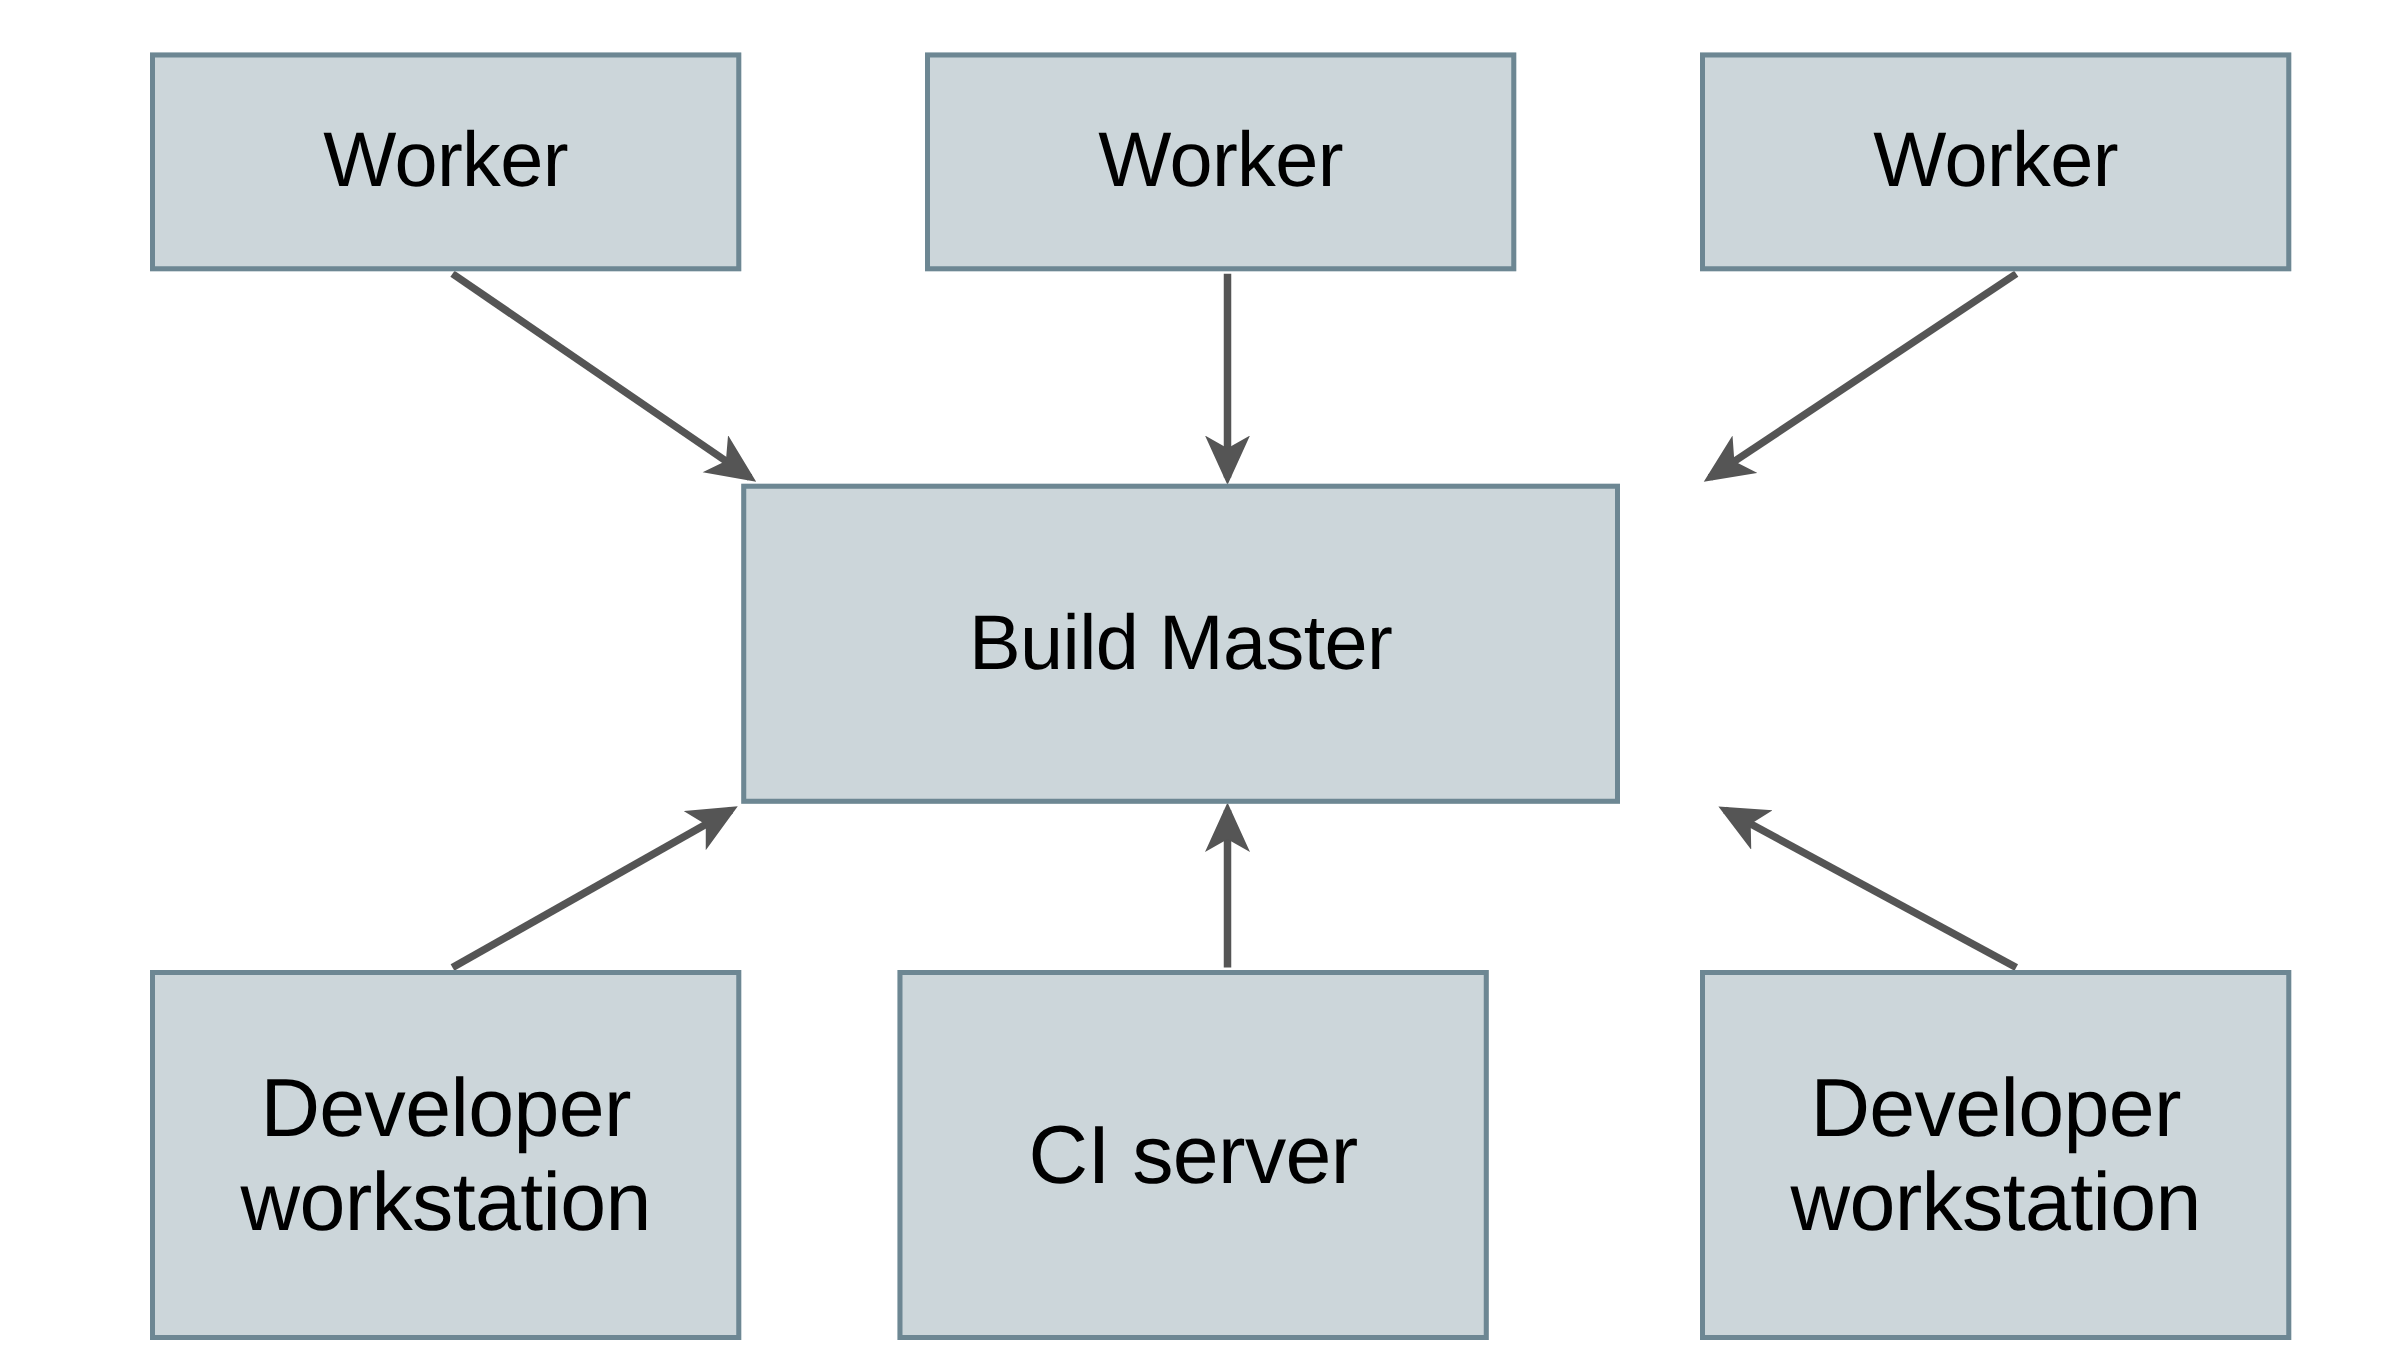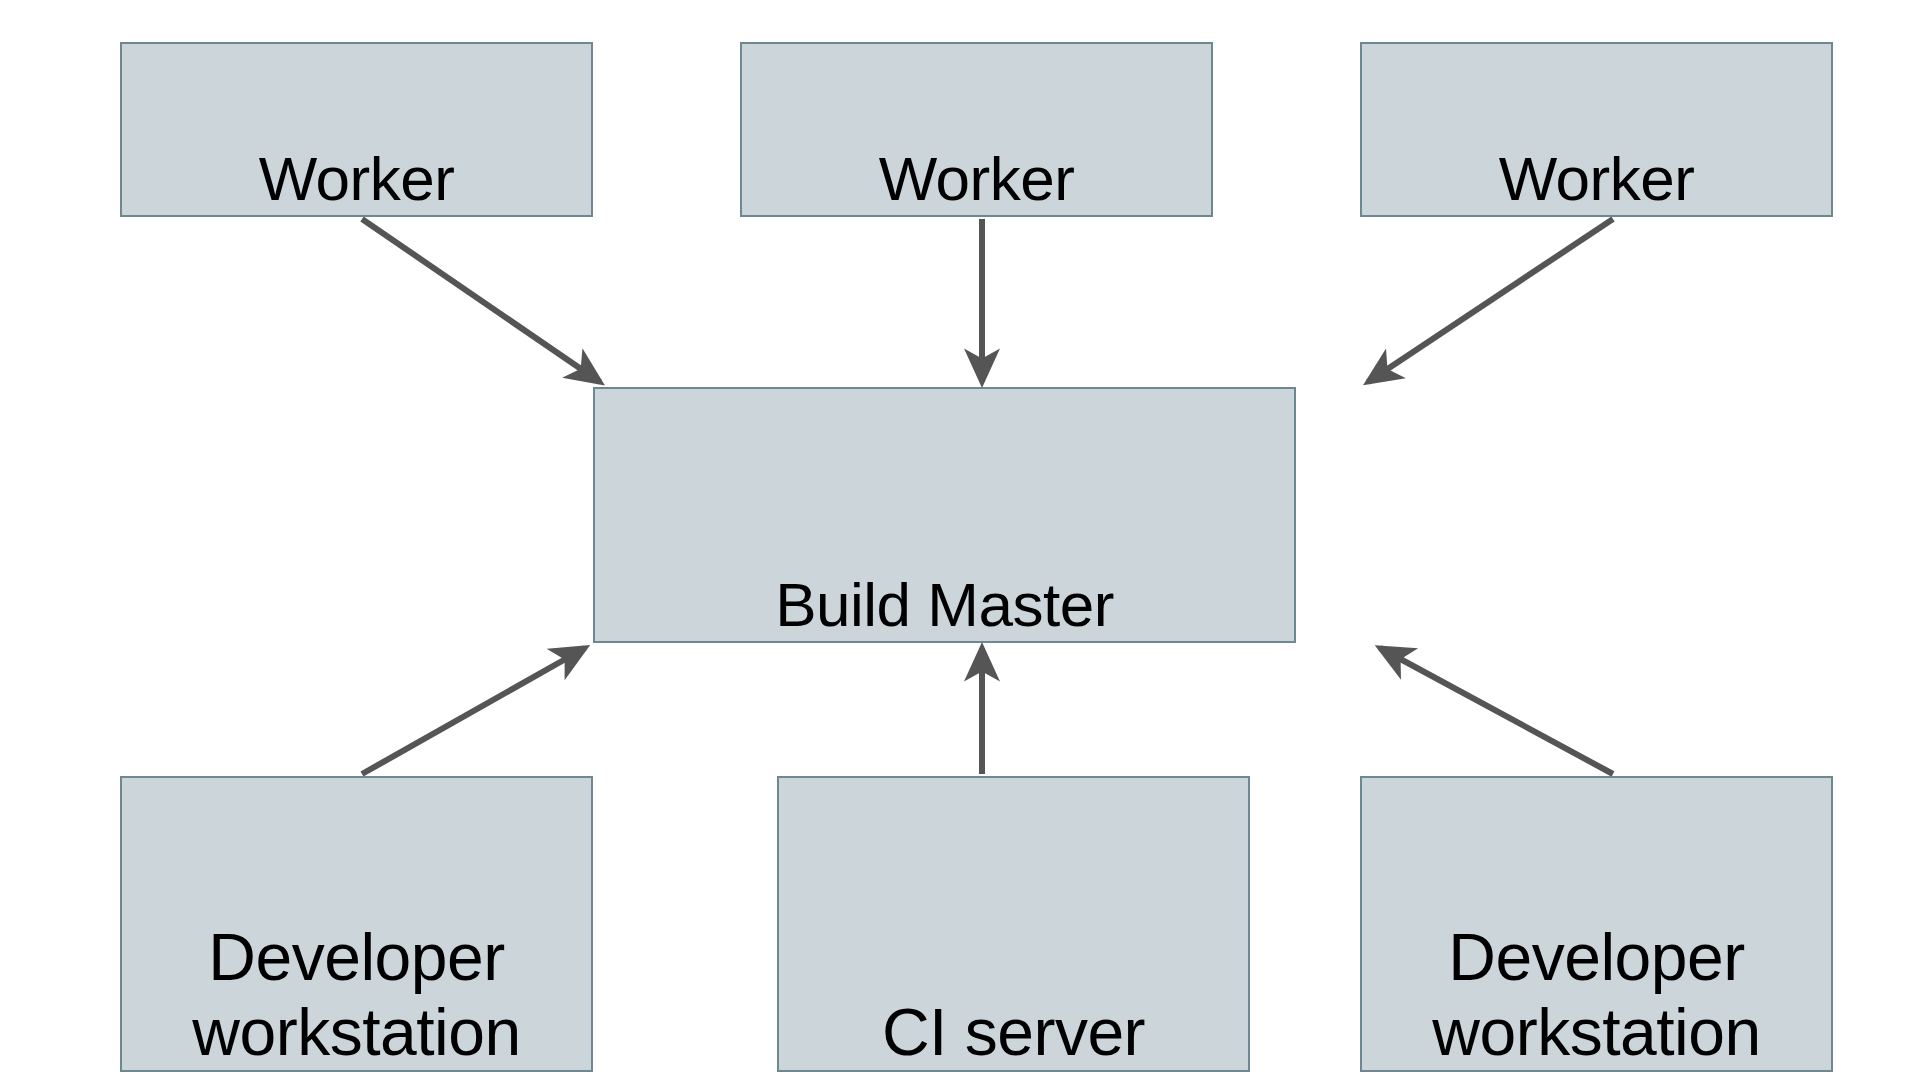--- a/index.html
+++ b/index.html
@@ -26,23 +26,23 @@
     position: absolute;
     left: 0;
     top: 0;
     width: 1910px;
     height: 1090px;
   }
   .node {
     position: absolute;
     box-sizing: border-box;
     background: #ccd6da;
-    border: 2px solid #6d28d9;
+    border: 4px solid #6d28d9;
     display: flex;
-    align-items: flex-end;
+    align-items: center;
     justify-content: center;
     text-align: center;
     z-index: 2;
   }
   .node-label {
     color: #000000;
     font-family: "Liberation Sans", sans-serif;
     font-weight: 400;
     letter-spacing: -0.5px;
     line-height: 1.14;
@@ -86,21 +86,21 @@
 
   <div class="node" style="left: 593px; top: 387px; width: 703px; height: 256px; background: rgb(204, 214, 218); border-color: rgb(109, 135, 147);">
     <span class="node-label label-lg" style="color: rgb(0, 0, 0);">Build Master</span>
   </div>
 
   <div class="node" style="left: 120px; top: 776px; width: 473px; height: 296px; background: rgb(204, 214, 218); border-color: rgb(109, 135, 147);">
     <span class="node-label label-xl" style="color: rgb(0, 0, 0);">Developer
 workstation</span>
   </div>
 
-  <div class="node" style="left: 777px; top: 776px; width: 473px; height: 296px; background: rgb(204, 214, 218); border-color: rgb(109, 135, 147);">
+  <div class="node" style="left: 718px; top: 776px; width: 473px; height: 296px; background: rgb(204, 214, 218); border-color: rgb(109, 135, 147);">
     <span class="node-label label-xl" style="color: rgb(0, 0, 0);">CI server</span>
   </div>
 
   <div class="node" style="left: 1360px; top: 776px; width: 473px; height: 296px; background: rgb(204, 214, 218); border-color: rgb(109, 135, 147);">
     <span class="node-label label-xl" style="color: rgb(0, 0, 0);">Developer
 workstation</span>
   </div>
 
 </div>
 

